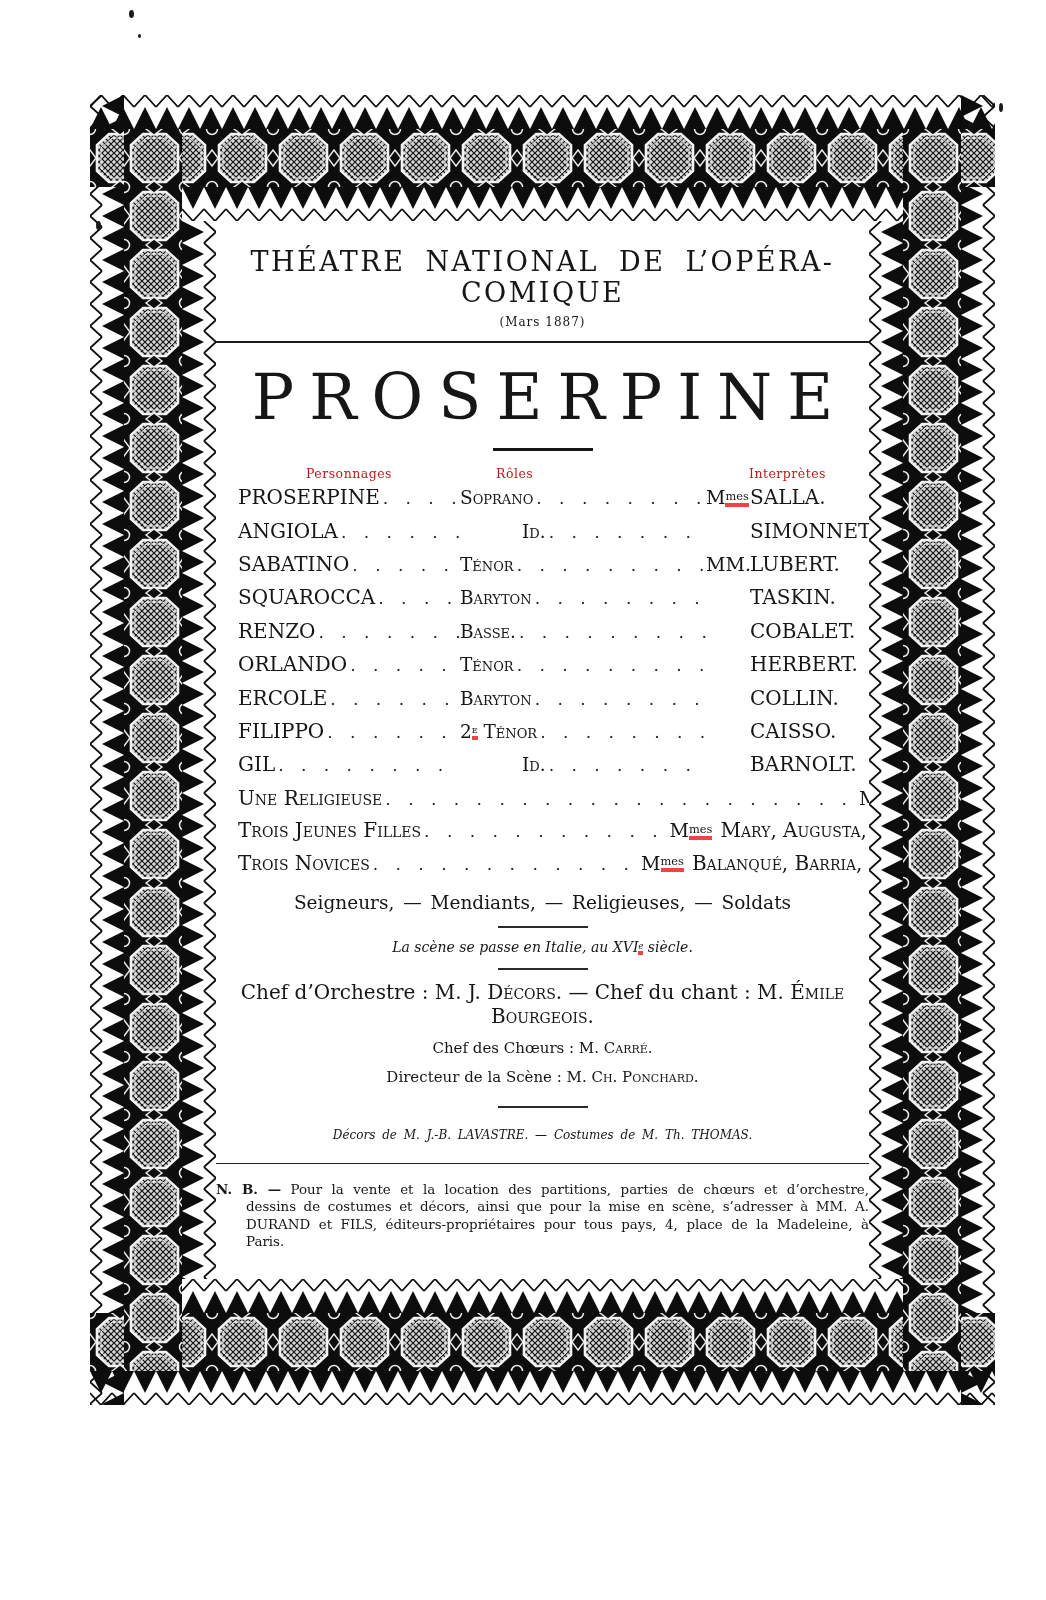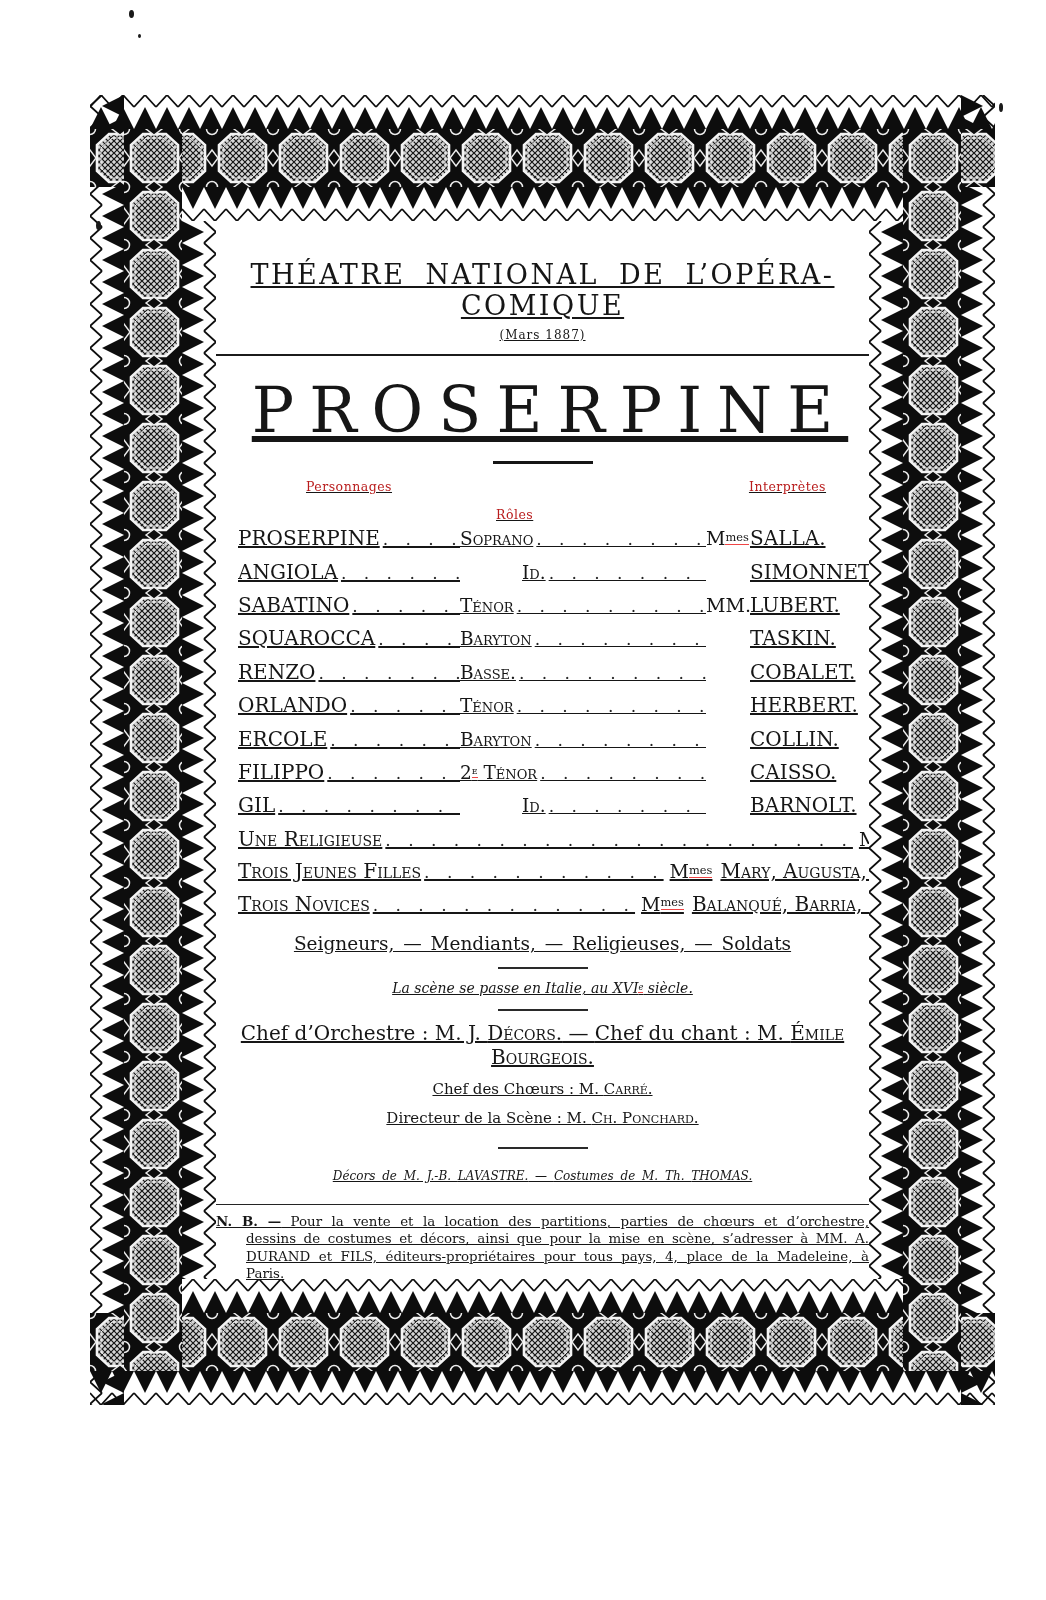--- a/index.html
+++ b/index.html
@@ -7,57 +7,56 @@
     width:1046px;height:1600px;position:relative;
     background:#ffffff;color:#161616;
     font-family:"DejaVu Serif","Liberation Serif",serif;
     overflow:hidden;
   }
   
   .frame-svg{position:absolute;left:90px;top:95px;}
   .speck{position:absolute;background:#1a1a1a;border-radius:50%;}
   
   .content{
-    position:absolute;left:216px;top:235px;width:653px;height:1062px;
+    position:absolute;left:216px;top:222px;width:653px;height:1062px;
     text-align:center;
-    text-decoration:underline;
   }
   .theatre{margin-top:24px;font-size:27px;letter-spacing:2.5px;word-spacing:9px;}
   .direction{margin-top:12px;font-size:16.5px;font-variant:small-caps;letter-spacing:1.5px;word-spacing:4px;}
   .date{margin-top:7px;font-size:12px;letter-spacing:1px;}
   .rule-full{margin:12px auto 0 auto;width:100%;border-top:2px solid #1b1b1b;}
   .main-title{margin-top:20px;font-size:63px;letter-spacing:15px;line-height:1.1;text-indent:15px;}
   .subtitle{margin-top:10px;font-size:17px;letter-spacing:2.5px;word-spacing:5px;}
   .rule-short{margin:16px auto 0 auto;width:100px;border-top:3px solid #161616;}
   .rule-tiny{margin:13px auto 0 auto;width:90px;border-top:2px solid #2a2a2a;}
   
   .cast{margin-top:15px;text-align:left;}
   .cast-head{display:flex;font-size:12.5px;color:#b91c1c;letter-spacing:.5px;padding-left:22px;}
   .hc1{width:222px;text-align:center;}
-  .hc2{width:246px;padding-left:36px;box-sizing:border-box;margin-top:28px;}
+  .hc2{width:246px;padding-left:36px;box-sizing:border-box;}
   .hc3{flex:1;text-align:center;}
   .row{display:flex;align-items:baseline;height:33.4px;line-height:33.4px;padding-left:22px;white-space:nowrap;}
   .c1{width:222px;overflow:hidden;font-size:20px;}
   .c2{width:246px;overflow:hidden;font-size:18.5px;}
   .c3{flex:1;overflow:hidden;font-size:20px;}
   .sc{font-variant:small-caps;}
   .dots{letter-spacing:6px;margin-left:3px;color:#222;font-size:17px;}
   .role-id{padding-left:62px;}
   .prefix{display:inline-block;width:44px;font-size:19px;}
-  .sup{font-size:60%;position:relative;top:-0.42em;border-bottom:1px solid #ef4444;letter-spacing:0;}
+  .sup{font-size:60%;position:relative;top:-0.42em;border-bottom:4px solid #ef4444;letter-spacing:0;}
   .extra-row{display:block;height:32.5px;line-height:32.5px;padding-left:22px;white-space:nowrap;overflow:hidden;font-size:20px;}
   .extra-row .prefix2{margin:0 8px 0 6px;font-size:19px;}
   .chorus{margin-top:13px;font-size:18.5px;word-spacing:3px;}
   .scene-note{margin-top:11px;font-style:italic;font-size:14px;}
   .staff1{margin-top:10px;font-size:20px;}
   .staff2{margin-top:11px;font-size:15px;}
   .staff-name{font-variant:small-caps;}
   .credits{margin-top:20px;font-style:italic;font-size:12px;word-spacing:3px;}
   .rule-nb{margin:21px auto 0 auto;width:100%;border-top:1.5px solid #242424;}
-  .nb{margin-top:8px;text-align:justify;font-size:13.4px;line-height:1.28;padding-left:30px;text-indent:-30px;word-spacing:2px;}
+  .nb{margin-top:17px;text-align:justify;font-size:13.4px;line-height:1.28;padding-left:30px;text-indent:-30px;word-spacing:2px;}
   .nb-label{font-weight:700;}
 </style>
 </head>
 <body>
 
 <svg class="frame-svg" width="905" height="1310" viewBox="0 0 905 1310" aria-hidden="true">
   <defs>
     <pattern id="xh" width="6" height="6" patternUnits="userSpaceOnUse">
       <rect width="6" height="6" fill="#d6d6d6"></rect>
       <path d="M0,0 L6,6 M6,0 L0,6" stroke="#141414" stroke-width="1.2"></path>

